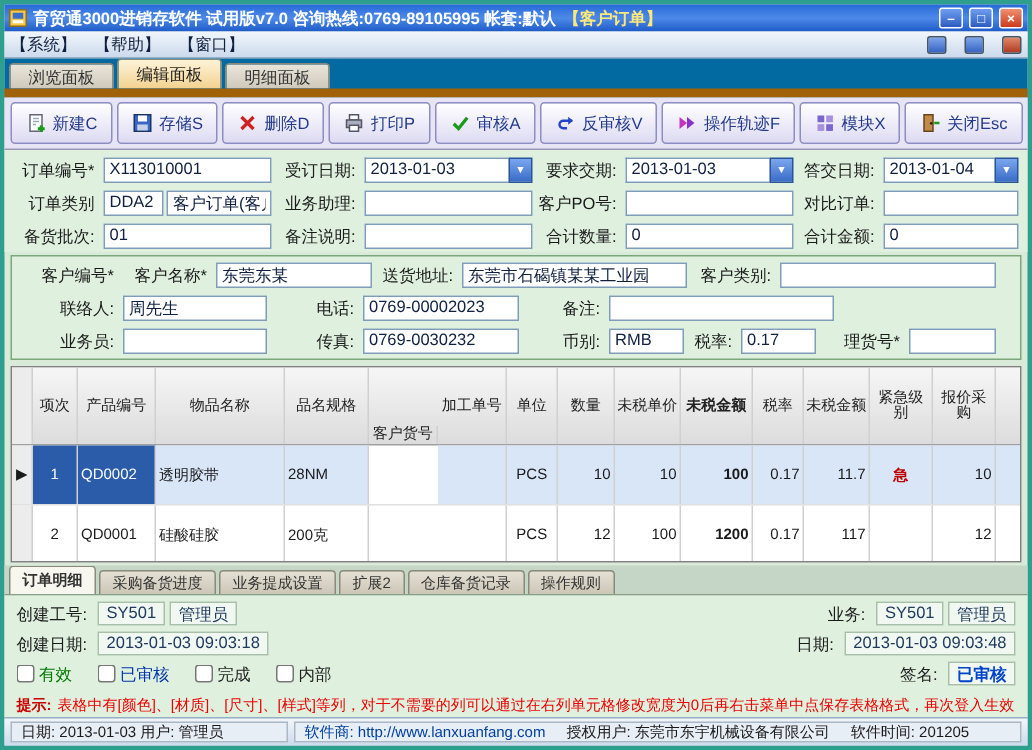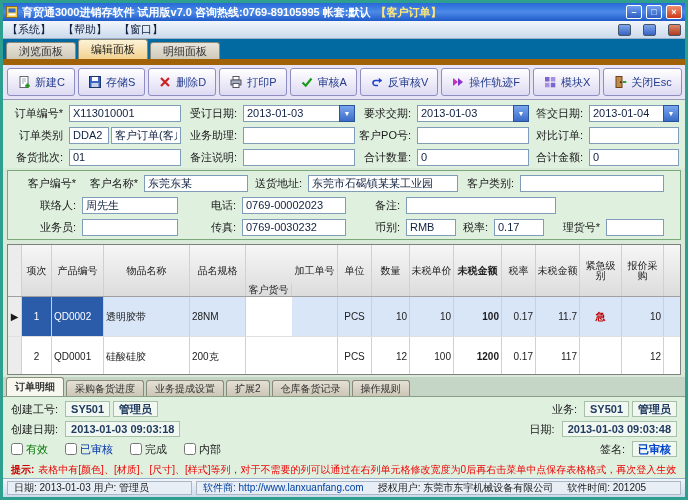--- a/index.html
+++ b/index.html
@@ -83,21 +83,21 @@
 
   
   .btabrow{height:19px;flex:0 0 19px;background:#c6d6c6;display:flex;align-items:flex-end;padding-left:3px;gap:2px;border-bottom:1px solid #88a088;}
   .btab{height:15px;padding:0 8px;display:flex;align-items:center;background:linear-gradient(#e4e0d4,#ccc6b6);border:1px solid #8a8a7a;border-bottom:none;border-radius:3px 3px 0 0;font-size:10px;color:#333;cursor:default;}
   .btab.active{height:18px;background:#f7f7ef;font-weight:bold;}
 
   
   .infoarea{flex:0 0 62px;background:#dff0df;padding:3px 8px 0;display:flex;flex-direction:column;gap:2px;}
   .irow{display:flex;align-items:center;height:18px;justify-content:space-between;}
   .igroup{display:flex;align-items:center;gap:3px;}
-  .ibox{background:#f1f8f1;border:1px solid #a8c0a8;height:16px;display:inline-flex;align-items:center;padding:0 5px;box-sizing:border-box;color:#203a60;font-weight:bold;}
+  .ibox{background:#f1f8f1;border:1px solid #a8c0a8;height:16px;display:inline-flex;align-items:center;padding:0 5px;box-sizing:border-box;color:#203a60;}
   .chk{display:flex;align-items:center;gap:3px;margin-right:14px;}
   .chk input{width:12px;height:12px;margin:0;}
   .chk-label-0{color:#007700;}
   .chk-label-1{color:#0033aa;}
   .chk-label-2,.chk-label-3{color:#222;}
   .sign-value{color:#0044cc;font-weight:bold;}
 
   
   .hintrow{flex:0 0 16px;background:#dff0df;display:flex;align-items:center;padding:0 8px;gap:4px;font-size:10px;overflow:hidden;white-space:nowrap;}
   .hint-label{color:#cc0000;font-weight:bold;}

